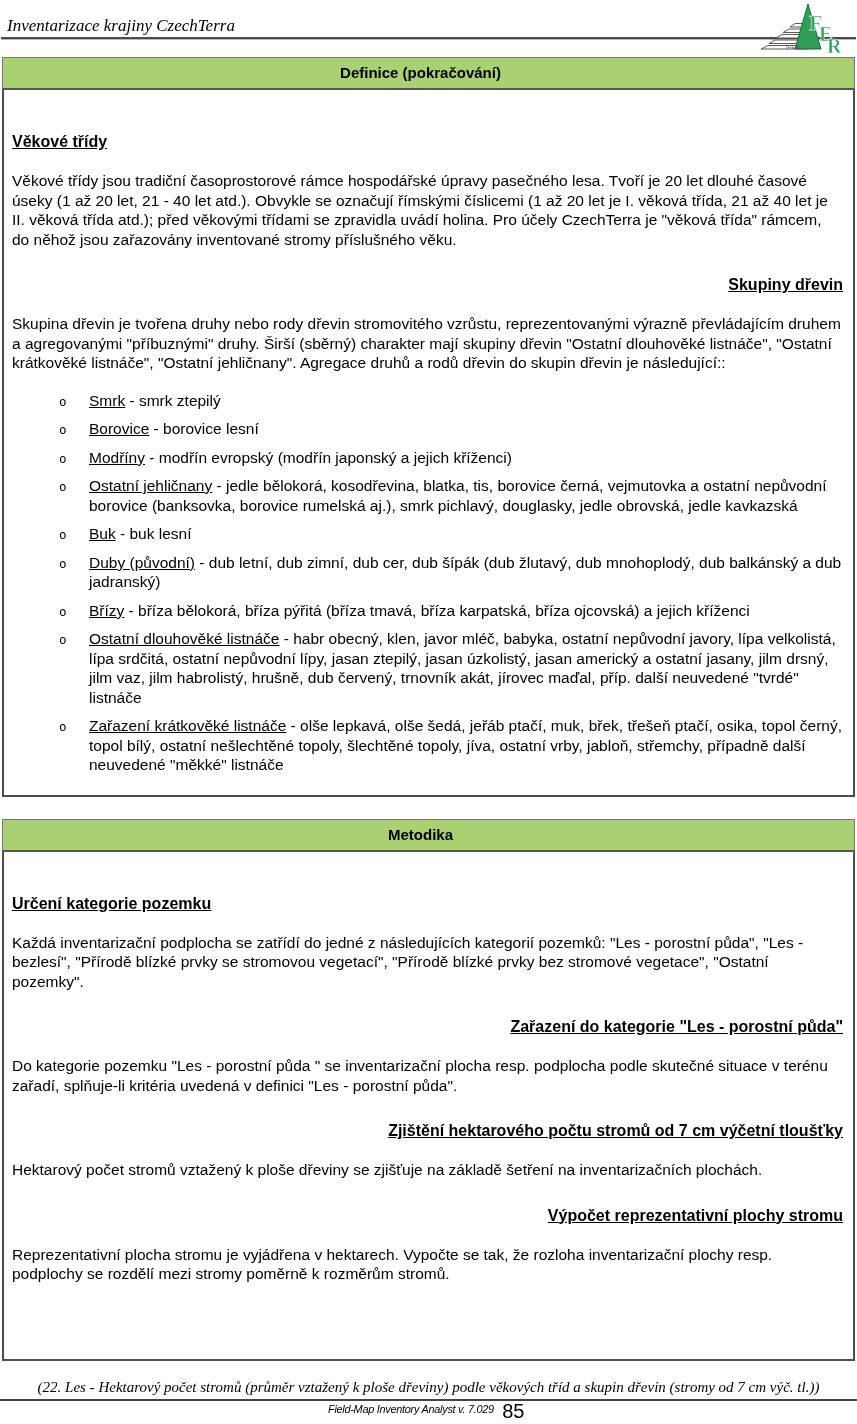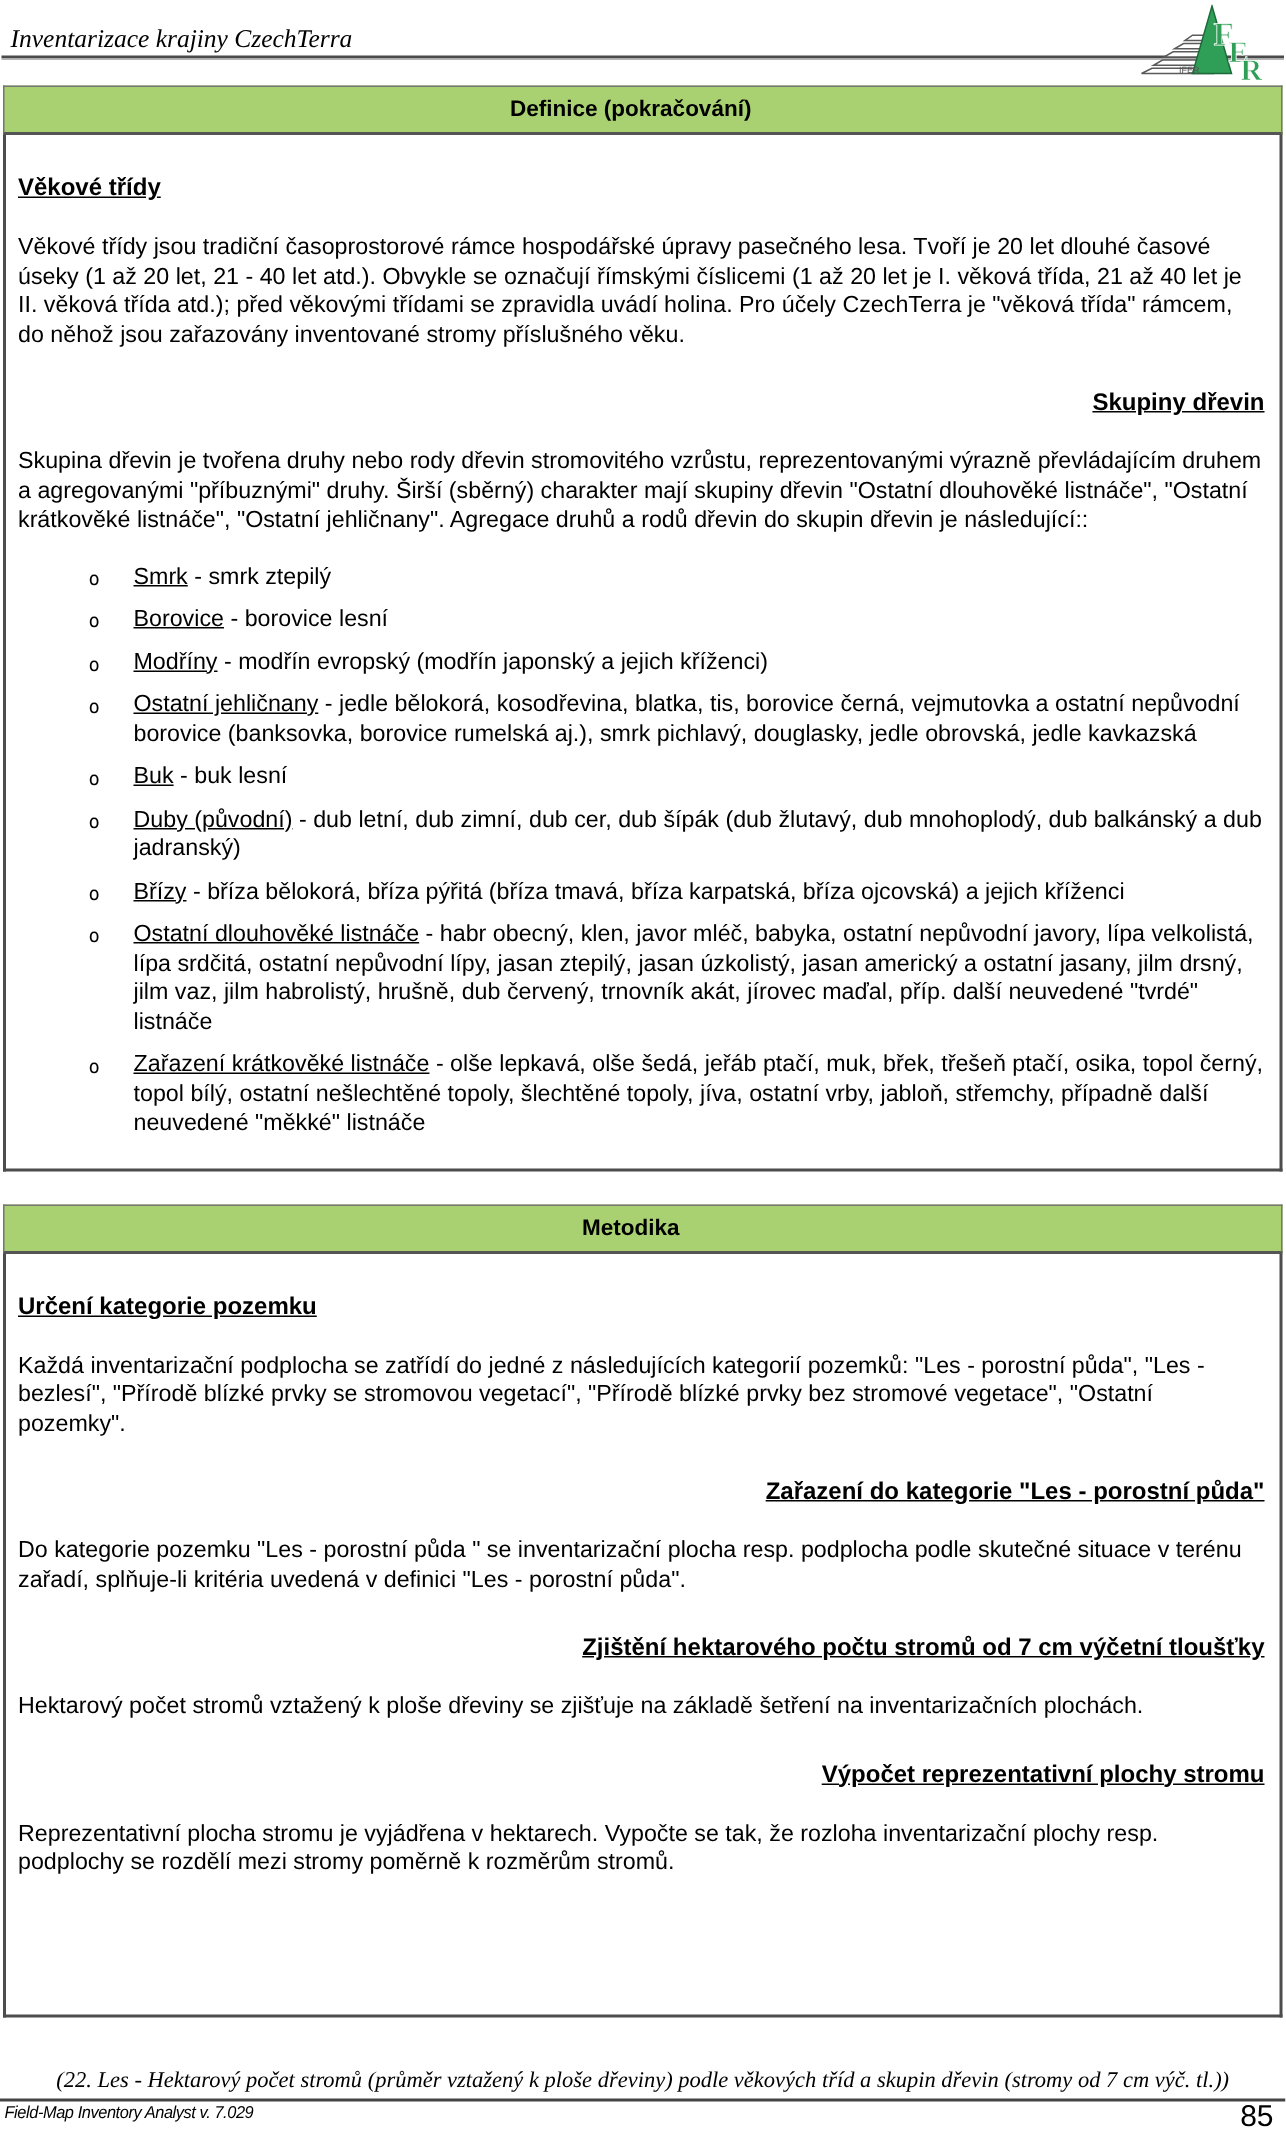--- a/index.html
+++ b/index.html
@@ -40,21 +40,21 @@
     font-size: 15px;
     padding: 6px 16px 7px 0;
   }
   .banner-definice { margin-top: 17px; }
   .banner-metodika { margin-top: 22px; }
   
   .box {
     margin: 0 2px;
     border: 2px solid #4d4d4d;
     border-top: none;
-    padding: 4px 10px 20px 8px;
+    padding: 20px 10px 20px 8px;
   }
   .box-metodika { min-height: 509px; }
   .section-heading {
     font-size: 16px;
     font-weight: bold;
     text-decoration: underline;
     margin: 22px 0 0 0;
     line-height: 19px;
   }
   .section-heading.later { margin-top: 26px; text-align: right; }
@@ -87,21 +87,21 @@
     text-align: center;
     line-height: 17px;
   }
   .footer-rule {
     height: 0;
     border-top: 2px solid #444444;
     margin-top: 3px;
   }
   .footer-row {
     display: flex;
-    justify-content: space-between;
+    justify-content: center;
     align-items: flex-start;
     padding: 1px 8px 3px 3px;
   }
   .app-version {
     font-style: italic;
     font-size: 11.5px;
     letter-spacing: -0.3px;
     transform: scaleX(0.95);
     transform-origin: left top;
     padding-top: 1px;

